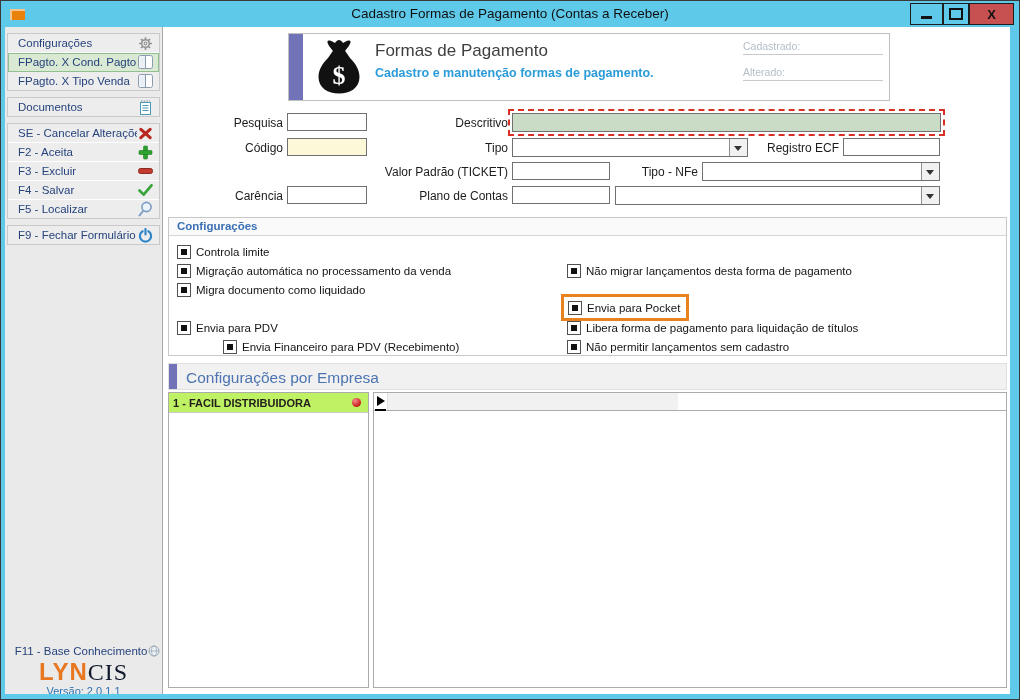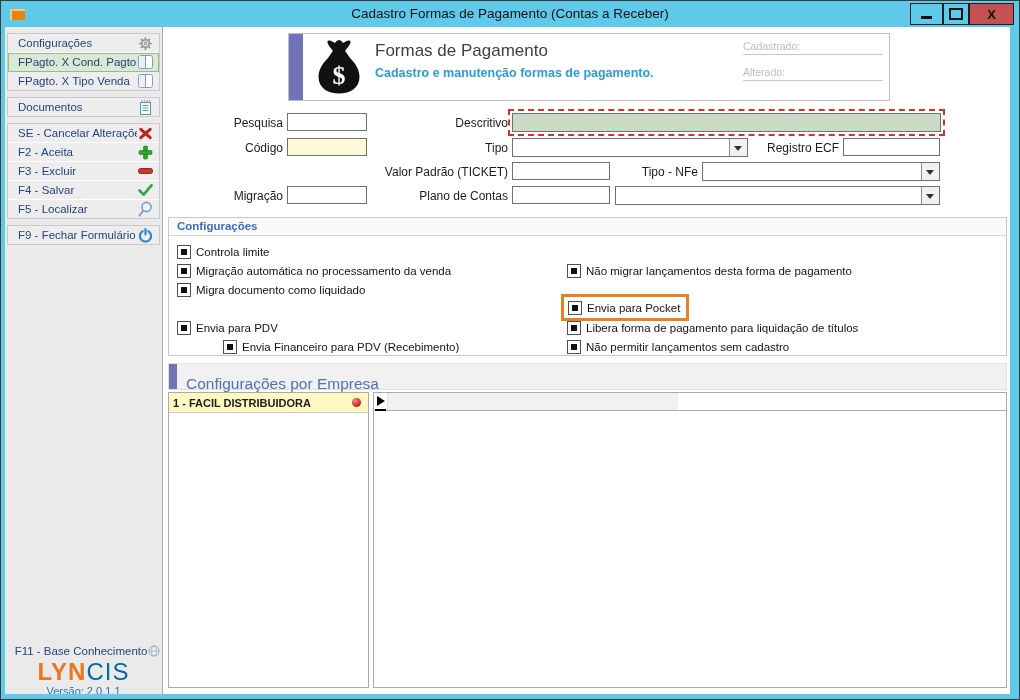--- a/index.html
+++ b/index.html
@@ -27,21 +27,21 @@
   .side-item{height:18px;display:flex;align-items:center;padding:0 5px 0 10px;border-bottom:1px solid #FFFFFF;
     font-size:11.5px;color:#26437C;cursor:pointer;box-sizing:content-box;}
   .side-item:last-child{border-bottom:none;}
   .side-item .lbl{flex:1;white-space:nowrap;overflow:hidden;}
   .side-item .ic{flex:none;width:17px;text-align:center;line-height:0;}
   .side-item.selected{background:#D9E9D3;outline:1px solid #8FBE8F;outline-offset:-1px;}
   .side-footer{position:absolute;left:0;right:0;bottom:0px;text-align:center;}
   .f11{font-size:11.5px;color:#26437C;white-space:nowrap;cursor:pointer;margin-left:8px;}
   .logo{margin-top:3px;font-size:24px;letter-spacing:1px;line-height:24px;}
   .logo .p1{color:#E87722;font-weight:bold;}
-  .logo .p2{color:#0369a1;}
+  .logo .p2{color:#0f172a;font-family:Liberation Serif, serif;}
   .version{font-size:11px;color:#2E74B5;text-decoration:underline;margin-top:1px;height:9px;overflow:hidden;cursor:pointer;}
   
   .hdrbox{position:absolute;left:125px;top:6px;width:600px;height:66px;border:1px solid #BFBFBF;background:#fff;}
   .hdr-accent{position:absolute;left:0;top:0;width:14px;height:100%;background:#7173B8;}
   .hdr-bag{position:absolute;left:24px;top:4px;}
   .hdr-title{position:absolute;left:86px;top:7px;font-size:17px;color:#3F3F3F;}
   .hdr-sub{position:absolute;left:86px;top:32px;font-size:12.5px;font-weight:bold;color:#2B9CD8;}
   .hdr-meta{position:absolute;right:6px;top:6px;width:140px;}
   .meta-lbl{font-size:10.5px;color:#B3BEC9;border-bottom:1px solid #C9C9C9;padding-bottom:2px;margin-bottom:11px;}
   
@@ -58,23 +58,23 @@
   .settings-title{height:17px;line-height:17px;padding-left:8px;font-size:11.5px;font-weight:bold;color:#3B6FB5;
     border-bottom:1px solid #D5D5D5;background:#FAFAFA;}
   .cbrow{position:absolute;height:19px;display:flex;align-items:center;cursor:pointer;}
   .cb{flex:none;width:12px;height:12px;border:1px solid #505050;background:#fff;position:relative;box-sizing:content-box;}
   .cb::after{content:"";position:absolute;left:3px;top:3px;width:6px;height:6px;background:#111;}
   .cbl{margin-left:5px;font-size:11.5px;color:#141414;white-space:nowrap;}
   .hlbox{position:absolute;left:392px;top:76px;border:3px solid #E8821D;padding:1px 6px 1px 4px;display:flex;align-items:center;height:19px;cursor:pointer;}
   
   .empresa-hdr{position:absolute;left:5px;top:336px;width:839px;height:27px;background:#F1F1F1;border:1px solid #E0E0E0;box-sizing:border-box;}
   .empresa-accent{position:absolute;left:0;top:0;width:8px;height:100%;background:#7173B8;}
-  .empresa-title{position:absolute;left:17px;top:0;height:27px;line-height:27px;font-size:15.5px;color:#4C74B2;margin-top:6px;}
+  .empresa-title{position:absolute;left:17px;top:0;height:27px;line-height:27px;font-size:15.5px;color:#4C74B2;}
   .grid-left{position:absolute;left:5px;top:365px;width:201px;height:296px;border:1px solid #ABABAB;background:#fff;box-sizing:border-box;}
-  .company-row{height:19px;background:#fef9c3;border-bottom:1px solid #C9C9C9;display:flex;align-items:center;cursor:pointer;}
+  .company-row{height:19px;background:#bef264;border-bottom:1px solid #C9C9C9;display:flex;align-items:center;cursor:pointer;}
   .company-name{flex:1;padding-left:4px;font-size:11px;font-weight:bold;color:#23201B;white-space:nowrap;overflow:hidden;}
   .reddot{flex:none;width:9px;height:9px;border-radius:50%;margin-right:7px;
     background:radial-gradient(circle at 35% 30%,#F58A8A,#C81A1A 70%);}
   .grid-right{position:absolute;left:210px;top:365px;width:634px;height:296px;border:1px solid #ABABAB;background:#fff;box-sizing:border-box;}
   .grid-hdr{height:17px;border-bottom:1px solid #ABABAB;display:flex;}
   .ind-cell{flex:none;width:13px;background:#fff;border-right:1px solid #E0E0E0;position:relative;}
   .ind-cell::before{content:"";position:absolute;left:3px;top:3px;border:5px solid transparent;border-left:8px solid #000;}
   .ind-cell::after{content:"";position:absolute;left:1px;bottom:-1px;width:11px;height:2px;background:#000;}
   .hdr-cell{flex:none;width:290px;background:#F1F1F1;}
 </style>
@@ -256,21 +256,21 @@
       <div class="flabel" style="left:588px;top:112px;width:88px;">Registro ECF</div>
       <input class="tin" style="left: 680px; top: 111px; width: 97px;" readonly="" value="">
 
       <div class="flabel" style="left:200px;top:136px;width:145px;">Valor Padrão (TICKET)</div>
       <input class="tin" style="left: 349px; top: 135px; width: 98px;" readonly="" value="">
       <div class="flabel" style="left:455px;top:136px;width:80px;">Tipo - NFe</div>
       <div class="dd" style="left:539px;top:135px;width:238px;">
           <div class="ddbtn"></div>
         </div>
 
-      <div class="flabel" style="left:30px;top:160px;width:90px;">Migração</div>
+      <div class="flabel" style="left:30px;top:160px;width:90px;">Carência</div>
       <input class="tin" style="left: 124px; top: 159px; width: 80px;" readonly="" value="">
       <div class="flabel" style="left:240px;top:160px;width:105px;">Plano de Contas</div>
       <input class="tin" style="left: 349px; top: 159px; width: 98px;" readonly="" value="">
       <div class="dd" style="left:452px;top:159px;width:325px;">
           <div class="ddbtn"></div>
         </div>
 
       <div class="settings">
         <div class="settings-title">Configurações</div>
 

